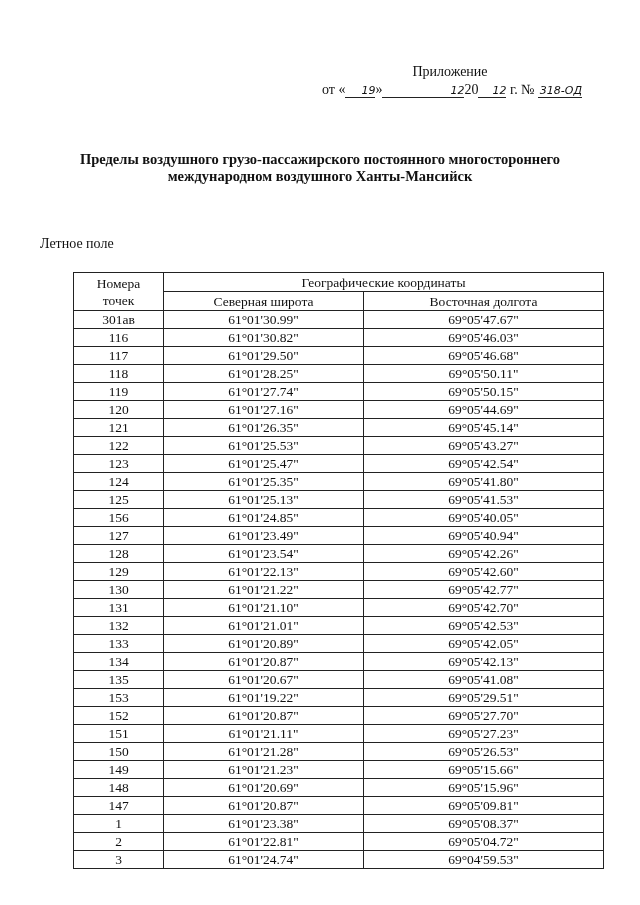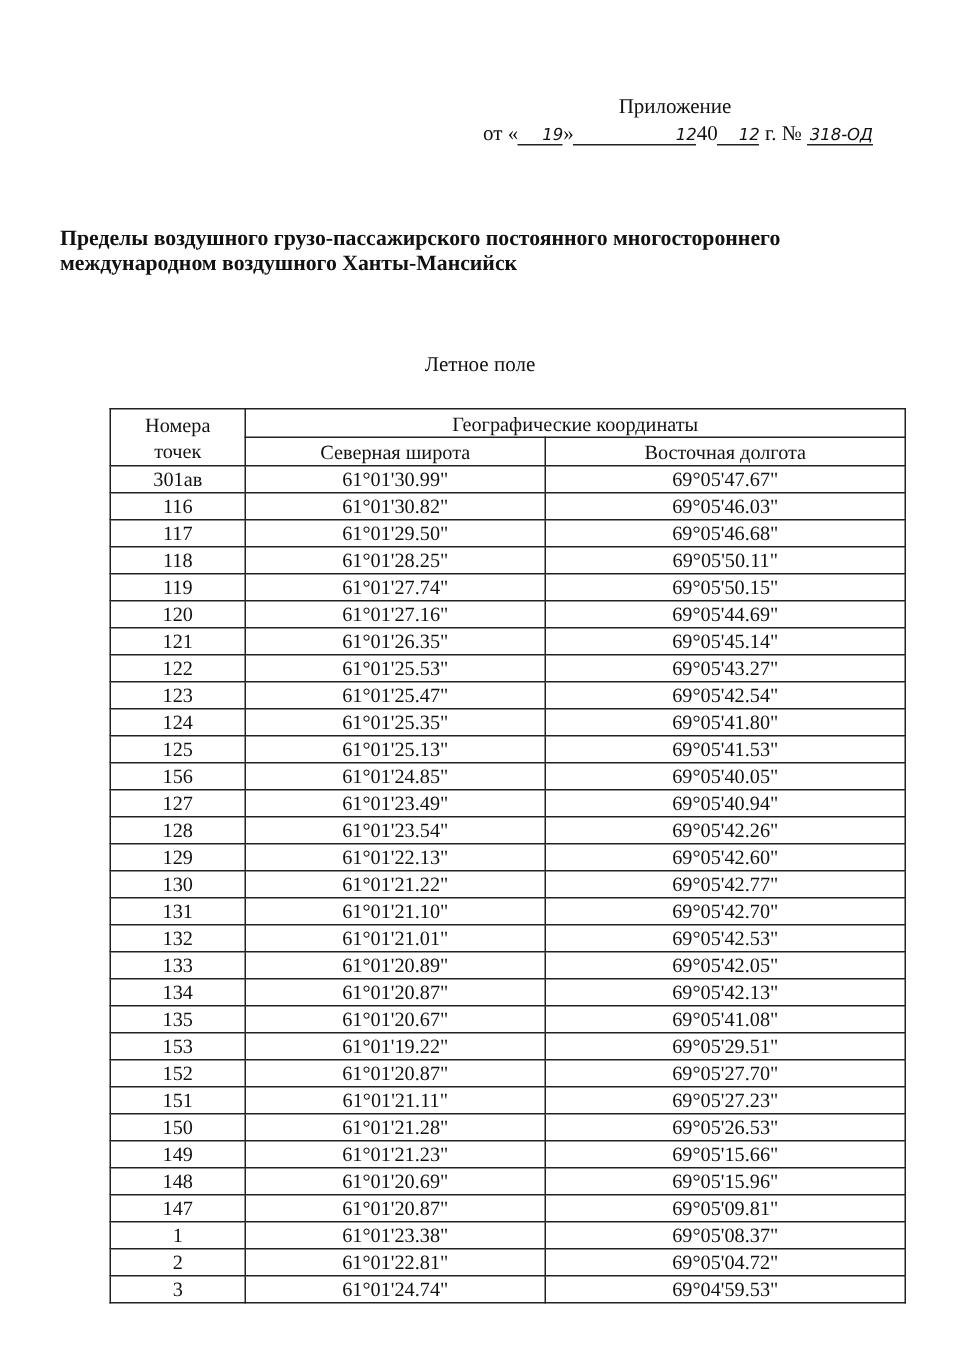--- a/index.html
+++ b/index.html
@@ -15,46 +15,46 @@
   .hand {
     font-family: "DejaVu Sans", sans-serif; font-style: italic; font-size: 11px;
     display: inline-block; border-bottom: 1px solid #222; text-align: right; line-height: 13px;
   }
   .hand.day { width: 30px; }
   .hand.month { width: 82px; }
   .hand.year { width: 28px; }
   .hand.num { width: 44px; }
   .title {
     position: absolute; left: 40px; top: 151px; width: 560px;
-    text-align: left; font-weight: bold; font-size: 14.5px; line-height: 17px;
+    text-align: center; font-weight: bold; font-size: 14.5px; line-height: 17px;
   }
   .subtitle {
     position: absolute; left: 40px; top: 236px; width: 560px;
-    text-align: center; font-size: 14px;
+    font-size: 14px;
   }
   table.coords {
     position: absolute; left: 59px; top: 272px; width: 530px;
     border-collapse: collapse; font-size: 13.5px; table-layout: fixed; margin-left: 14px;
   }
   table.coords td, table.coords th {
     border: 1px solid #222; padding: 0; text-align: center;
     font-weight: normal; height: 17px; line-height: 17px;
   }
   col.c1 { width: 90px; }
   col.c2 { width: 200px; }
   col.c3 { width: 240px; }
   th.num-head { vertical-align: middle; line-height: 19px; }
 </style>
 </head>
 <body>
 
 <div class="appendix">
   <div>Приложение</div>
   <div class="line3">
-    <span>от «</span><span class="hand day">19</span><span>»</span><span class="hand month">12</span><span>40</span><span class="hand year">12</span>
+    <span>от «</span><span class="hand day">19</span><span>»</span><span class="hand month">12</span><span>20</span><span class="hand year">12</span>
     <span>г. №</span>
     <span class="hand num">318-ОД</span>
   </div>
 </div>
 
 <div class="title">
   <div>Пределы воздушного грузо-пассажирского постоянного многостороннего</div>
   <div>международном воздушного Ханты-Мансийск</div>
 </div>
 

